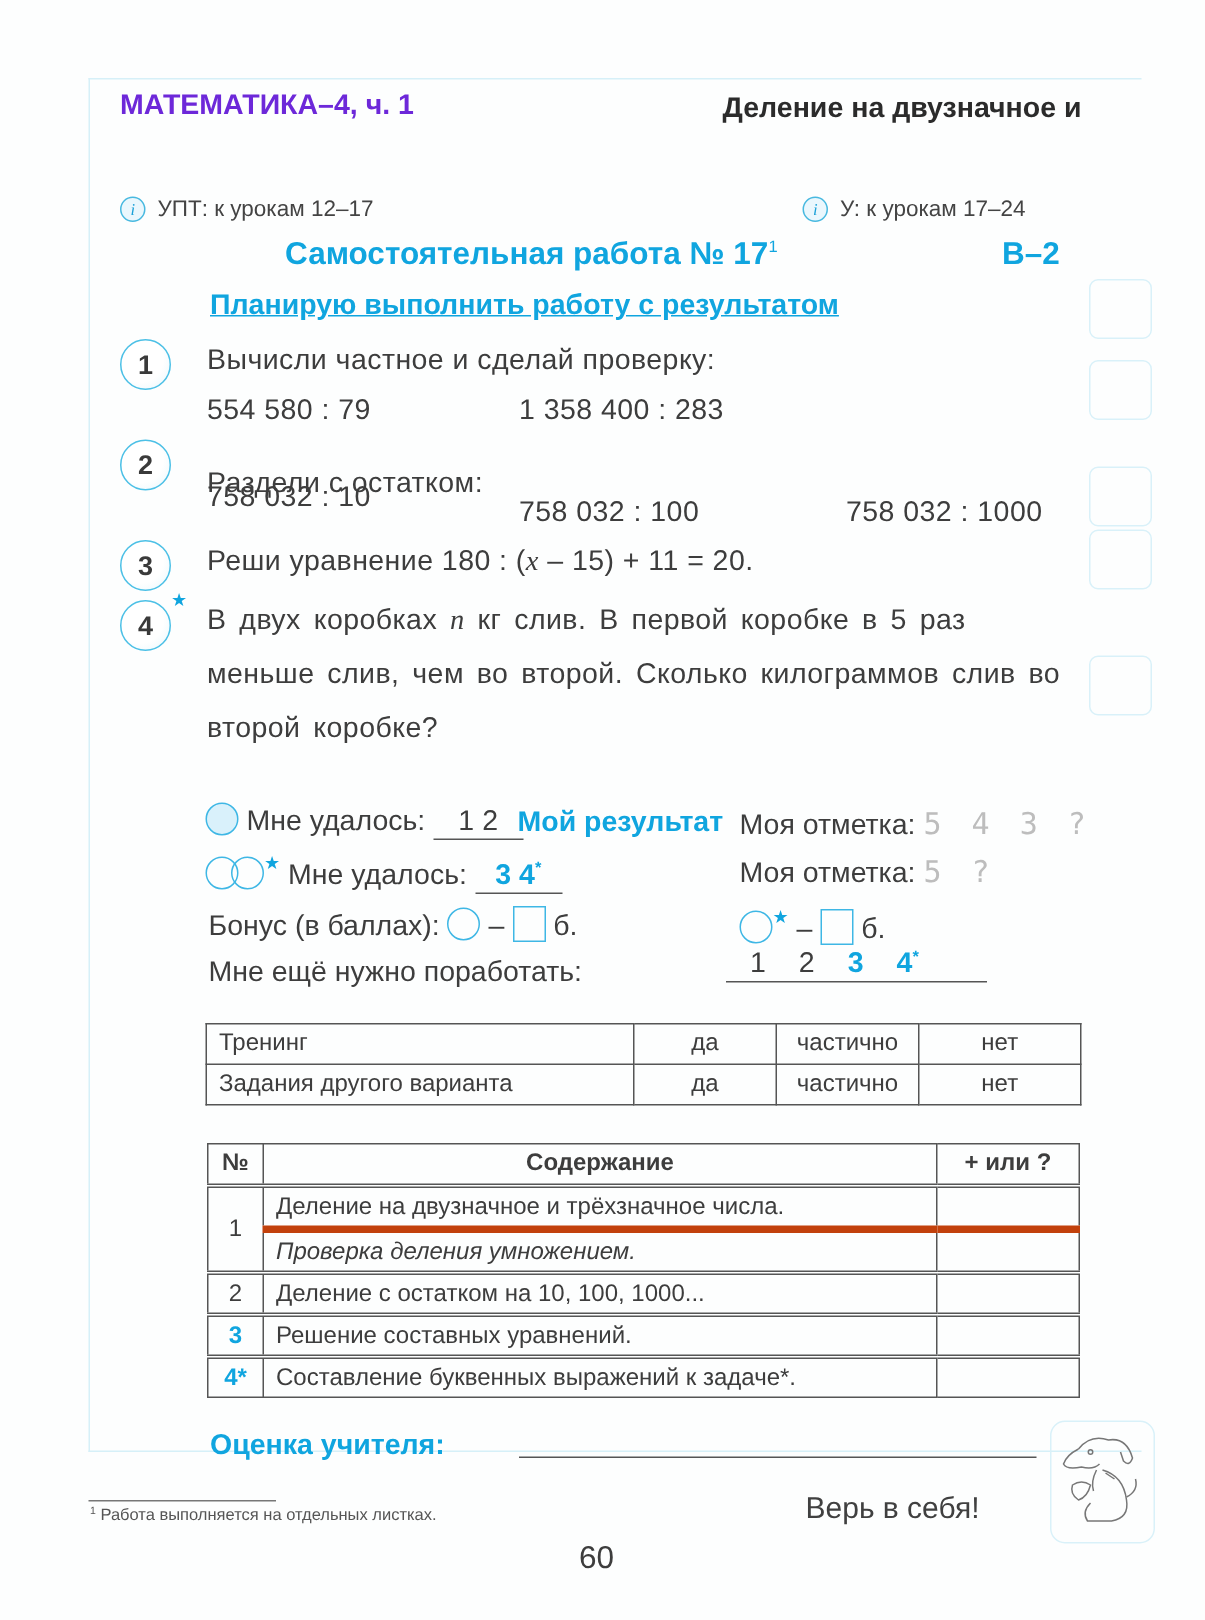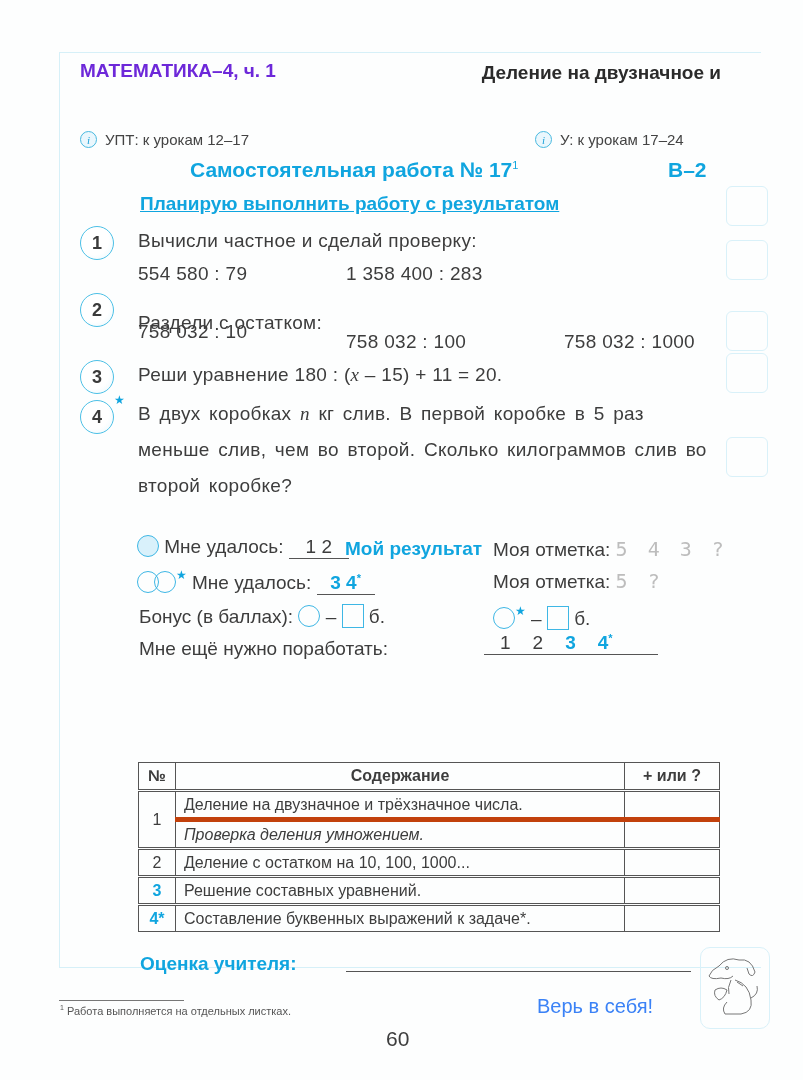--- a/index.html
+++ b/index.html
@@ -55,21 +55,21 @@
   .t2 th { height: 26px; font-weight: bold; }
   .t2 td { height: 25px; }
   .t2 .n { text-align: center; width: 20px; }
   .t2 tr.dbl td { border-top: 3px double #555; }
   .t2 td.thin { border-top: 5px solid #c2410c; font-style: italic; }
   .grade { left: 140px; top: 953px; font-size: 19px; font-weight: bold; }
   .grade-line { position: absolute; left: 346px; top: 971px; width: 345px; border-bottom: 1px solid #555; }
   .footnote-rule { position: absolute; left: 59px; top: 1000px; width: 125px; border-top: 1px solid #777; }
   .footnote { left: 60px; top: 1004px; font-size: 11px; color: #555; }
   .footnote sup { font-size: 7px; }
-  .believe { left: 537px; top: 995px; font-size: 20px; color: #3b82f6; }
+  .believe { left: 537px; top: 995px; font-size: 20px; color: #404040; }
   .page-num { left: 386px; top: 1027px; font-size: 21px; color: #3d3d3d; }
   .dog-box { position: absolute; left: 700px; top: 947px; width: 68px; height: 80px; border: 1px solid #d9f1f9; border-radius: 10px; }
 </style>
 </head>
 <body>
 
 <div class="frame"></div>
 <div class="right-tabs">
   <div class="tab" style="top:186px"></div>
   <div class="tab" style="top:240px"></div>
@@ -154,20 +154,32 @@
 </div>
 <div class="abs res" style="left:484px;top:632px;width:174px;border-bottom:1px solid #555;height:23px;display:flex;gap:22px;padding-left:16px;box-sizing:border-box">
   <span>1</span>
   <span>2</span>
   <span class="blue" style="font-weight:bold">3</span>
   <span class="blue" style="font-weight:bold"><span>4</span><sup style="font-size:11px">*</sup></span>
 </div>
 
 <table class="t1">
   <tbody>
+      <tr>
+    <td style="width:268px">Тренинг</td>
+    <td class="c" style="width:78px">да</td>
+    <td class="c" style="width:78px">частично</td>
+    <td class="c">нет</td>
+  </tr>
+  <tr>
+    <td>Задания  другого  варианта</td>
+    <td class="c">да</td>
+    <td class="c">частично</td>
+    <td class="c">нет</td>
+  </tr>
 </tbody>
   </table>
 
 <table class="t2">
   <tbody>
       <tr>
     <th style="width:20px">№</th>
     <th>Содержание</th>
     <th style="width:78px">+ или ?</th>
   </tr>

